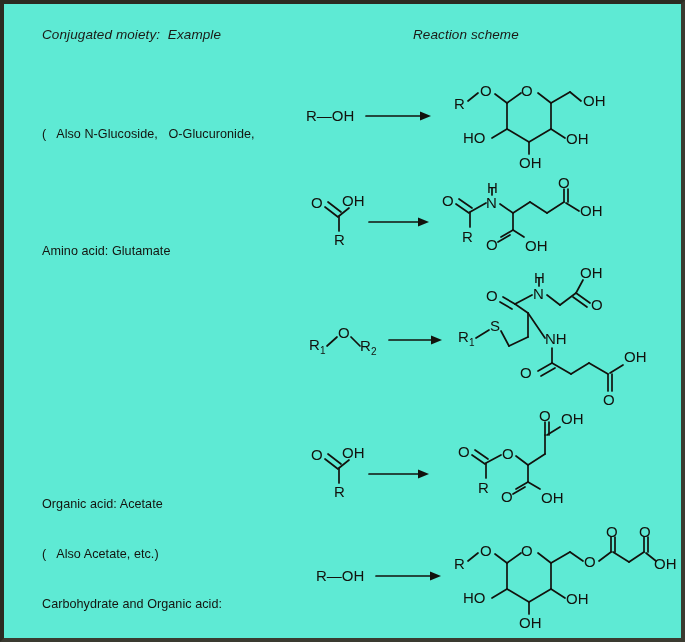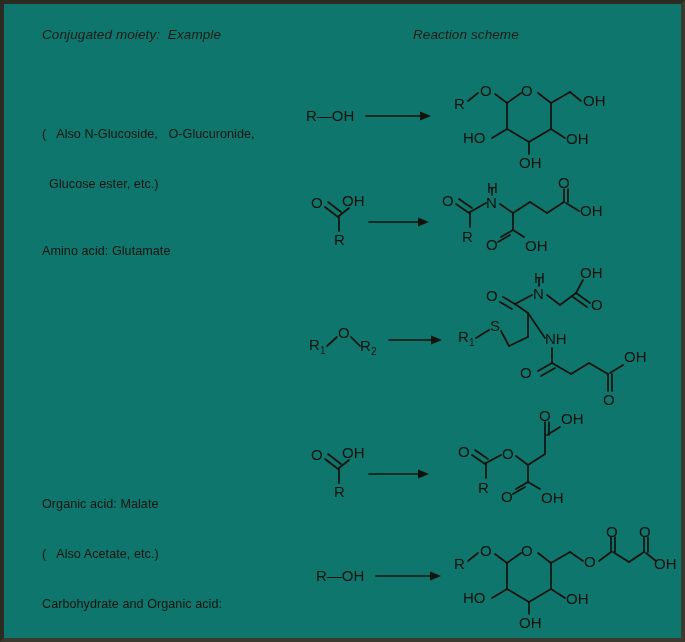--- a/index.html
+++ b/index.html
@@ -6,21 +6,21 @@
   body{
     width:685px;height:642px;
     background:#c9e3b0;
     font-family:"Liberation Sans", sans-serif;
     overflow:hidden;
   }
   #figure{
     position:relative;
     width:685px;height:642px;
     box-sizing:border-box;
-    background:#0f766e;
+    background:#5eead4;
     border-top:4px solid #2b2b22;
     border-left:4px solid #2b2b22;
     border-right:4px solid #3a3a30;
     border-bottom:4px solid #3a3a30;
   }
   .hdr{
     position:absolute;
     font-style:italic;
     font-size:13.5px;
     color:#1b1b16;
@@ -58,21 +58,20 @@
 </head>
 <body>
 
 <div id="figure">
 
   <div class="hdr" id="hdr-left">Conjugated moiety:  Example</div>
   <div class="hdr" id="hdr-right">Reaction scheme</div>
 
   <div class="row-label" style="left:38px;top:89px;">
     <div>(   Also N-Glucoside,   O-Glucuronide,</div>
-    <div>  Glucose ester, etc.)</div>
   </div>
 
   <div class="scheme" style="left:300px;top:96px;">
     <svg width="130" height="30" viewBox="0 0 130 30">
       <text x="2" y="21">R—OH</text>
       <line x1="62" y1="16" x2="118" y2="16"></line>
       <polygon class="head" points="127,16 116,11.5 116,20.5"></polygon>
     </svg>
   </div>
 
@@ -230,21 +229,21 @@
 
       <line x1="152" y1="108" x2="152" y2="125"></line>
       <line x1="156" y1="108" x2="156" y2="125"></line>
       <text x="147" y="139">O</text>
       <line x1="154" y1="107" x2="167" y2="99"></line>
       <text x="168" y="96">OH</text>
     </svg>
   </div>
 
   <div class="row-label" style="left:38px;top:459px;">
-    <div>Organic acid: Malate</div>
+    <div>Organic acid: Acetate</div>
     <div>(   Also Acetate, etc.)</div>
   </div>
 
   <div class="scheme" style="left:303px;top:438px;">
     <svg width="130" height="60" viewBox="0 0 130 60">
       <text x="4" y="18">O</text>
       <text x="35" y="16">OH</text>
       <text x="27" y="55">R</text>
       <line x1="18" y1="17" x2="31" y2="27"></line>
       <line x1="21" y1="12" x2="34" y2="22"></line>

